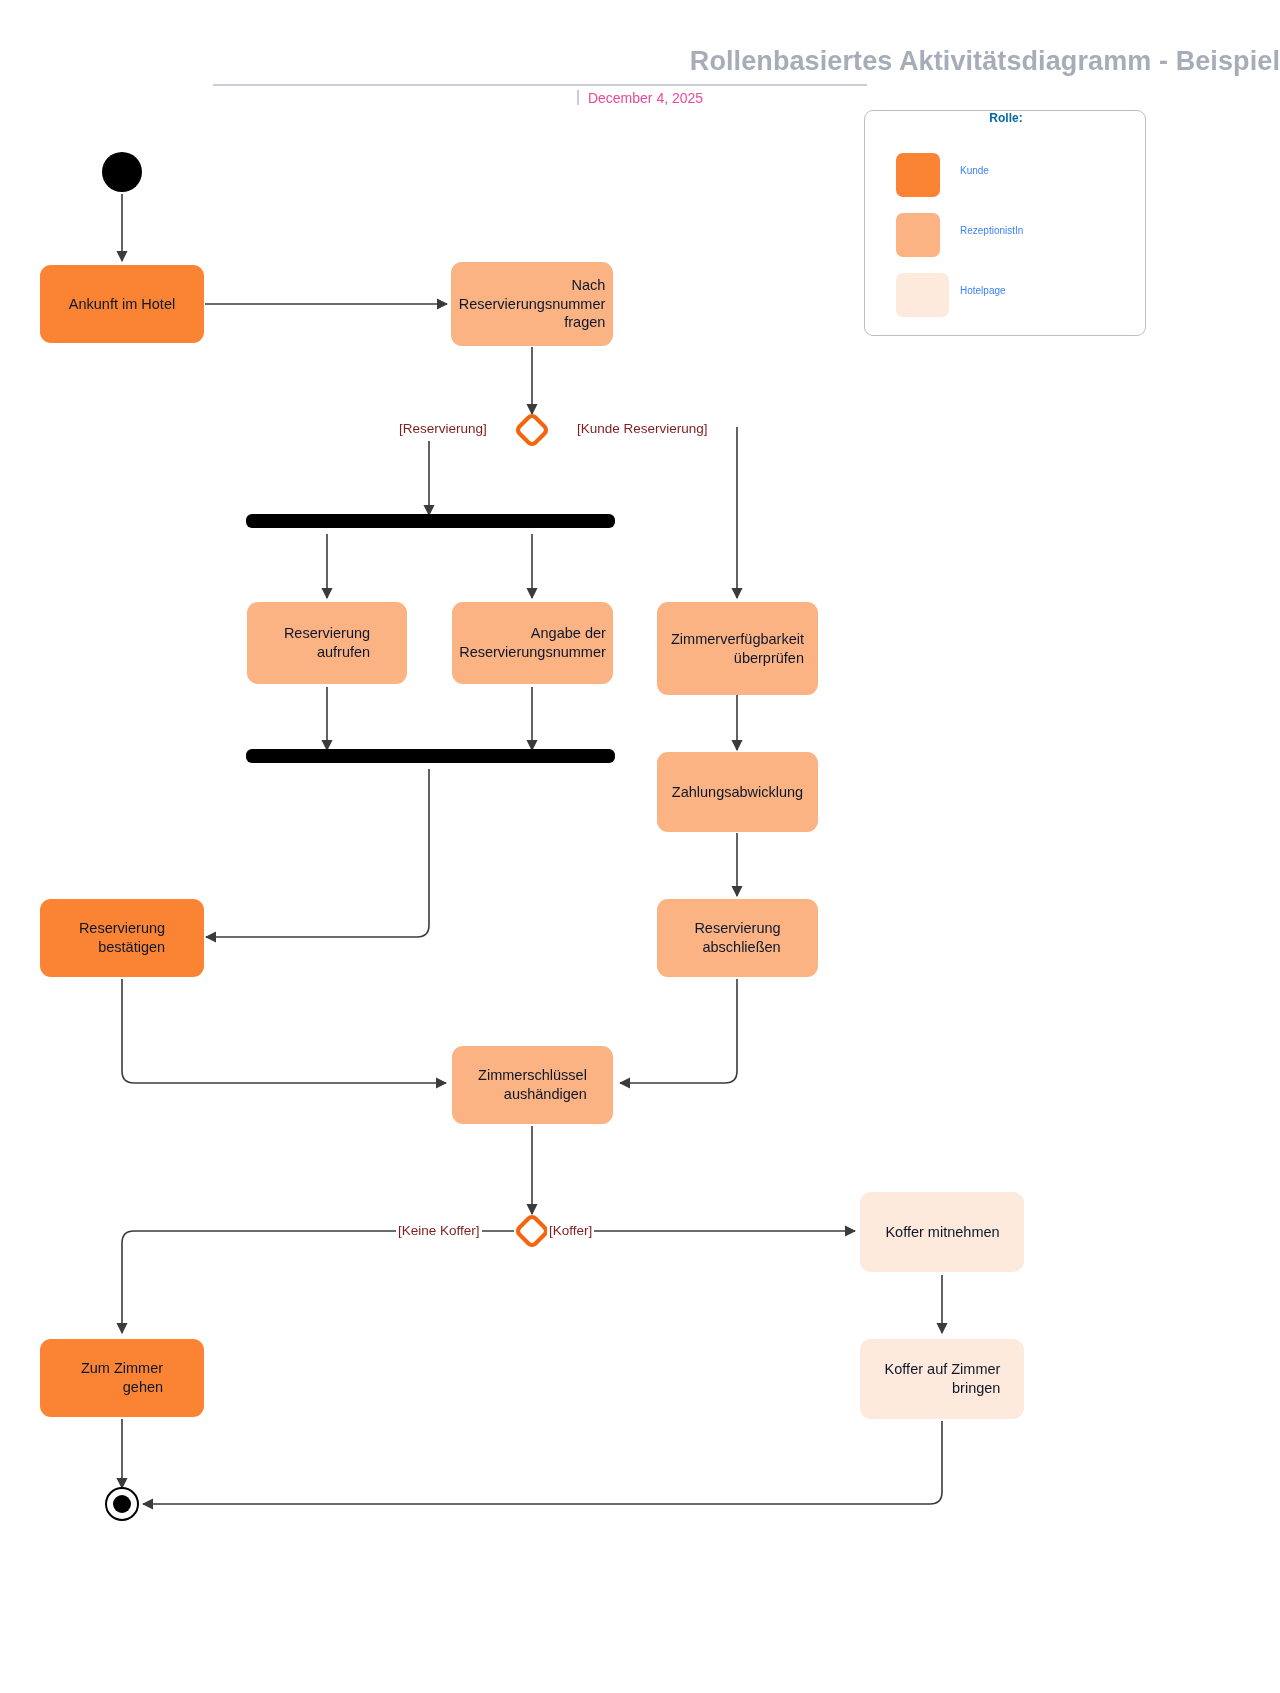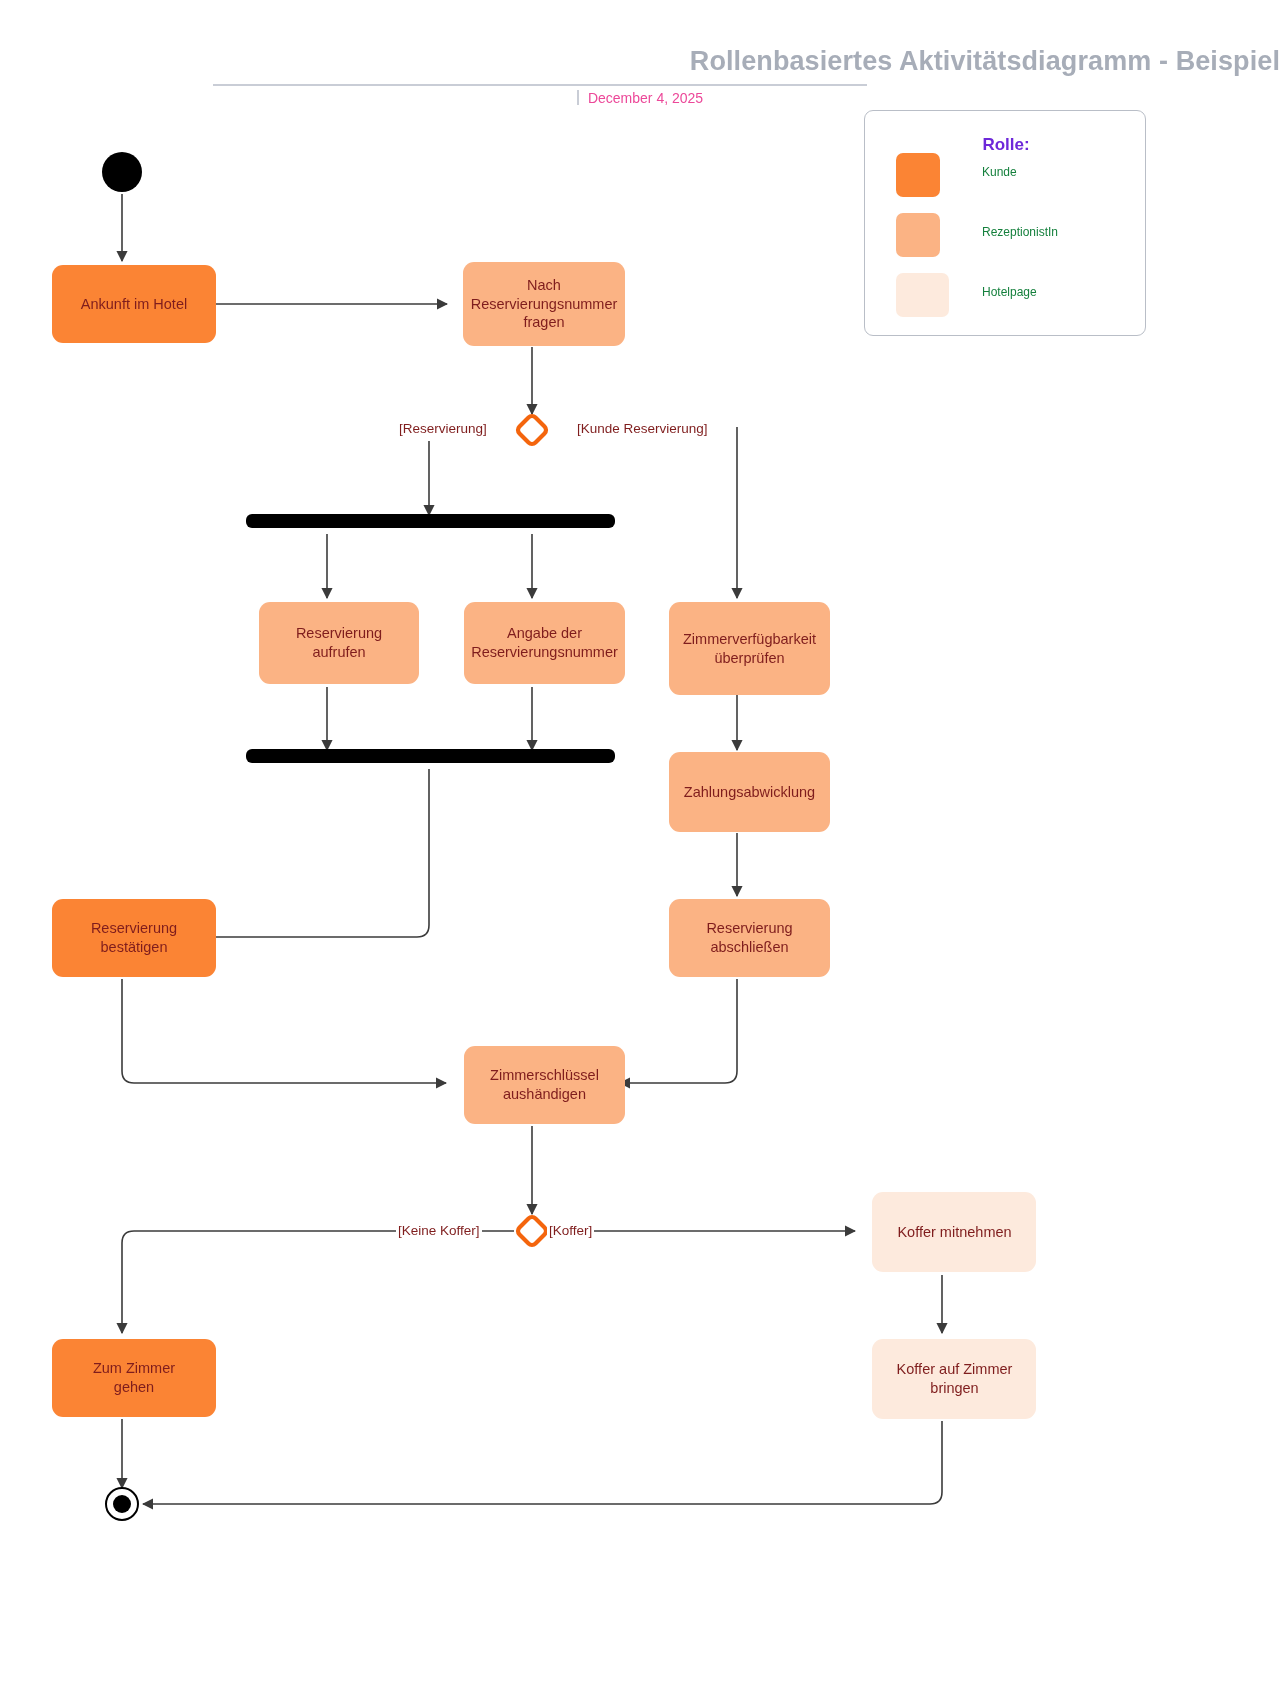--- a/index.html
+++ b/index.html
@@ -68,47 +68,47 @@
     width: 282px;
     height: 226px;
     background: #ffffff;
     border: 1px solid #b9bec7;
     border-radius: 9px;
     box-sizing: border-box;
   }
   #legend-title {
     position: absolute;
     left: 0;
-    top: 24px;
+    top: 0;
     width: 282px;
     text-align: center;
-    font-size: 17px;
+    font-size: 12px;
     font-weight: bold;
-    color: #6d28d9;
+    color: #0369a1;
   }
   .legend-row {
     position: absolute;
     left: 31px;
     width: 230px;
     height: 44px;
   }
   .legend-swatch {
     position: absolute;
     left: 0;
     top: 0;
     width: 44px;
     height: 44px;
     border-radius: 7px;
   }
   .legend-label {
     position: absolute;
-    left: 86px;
+    left: 64px;
     top: 12px;
-    font-size: 12px;
-    color: #15803d;
+    font-size: 10px;
+    color: #3b82f6;
     white-space: nowrap;
   }
 
   
   #canvas {
     position: absolute;
     left: 0;
     top: 0;
     width: 1280px;
     height: 1693px;
@@ -123,27 +123,26 @@
   }
 
   
   .node {
     position: absolute;
     box-sizing: border-box;
     border-radius: 11px;
     display: flex;
     align-items: center;
     justify-content: center;
-    text-align: center;
+    text-align: right;
     font-size: 14.5px;
     line-height: 1.28;
-    color: #7f1d1d;
+    color: #0f172a;
     padding: 4px 8px;
     white-space: pre-line;
-    margin-left: 12px;
   }
   .role-kunde       { background: #fb8434; }
   .role-rezeption   { background: #fbb384; }
   .role-hotelpage   { background: #fdeadd; padding-left: 9px; }
 
   
   .guard {
     position: absolute;
     font-size: 13.5px;
     color: #7f1d1d;

